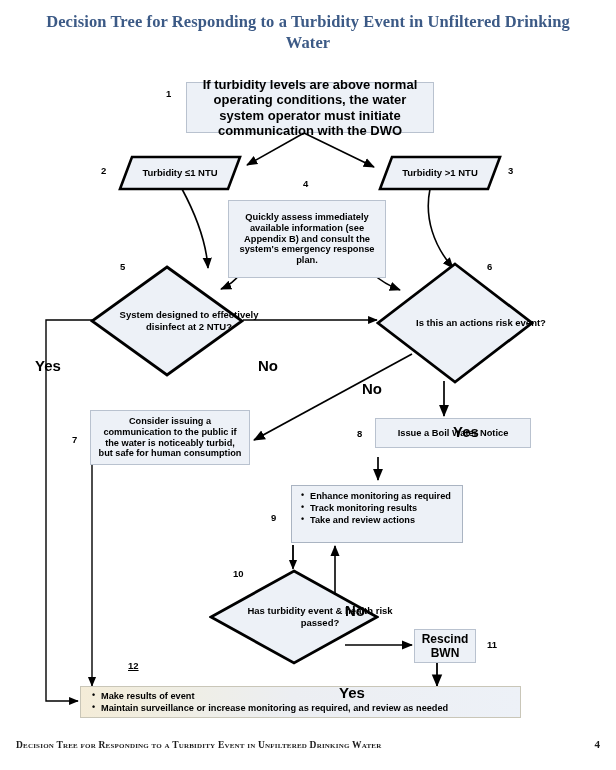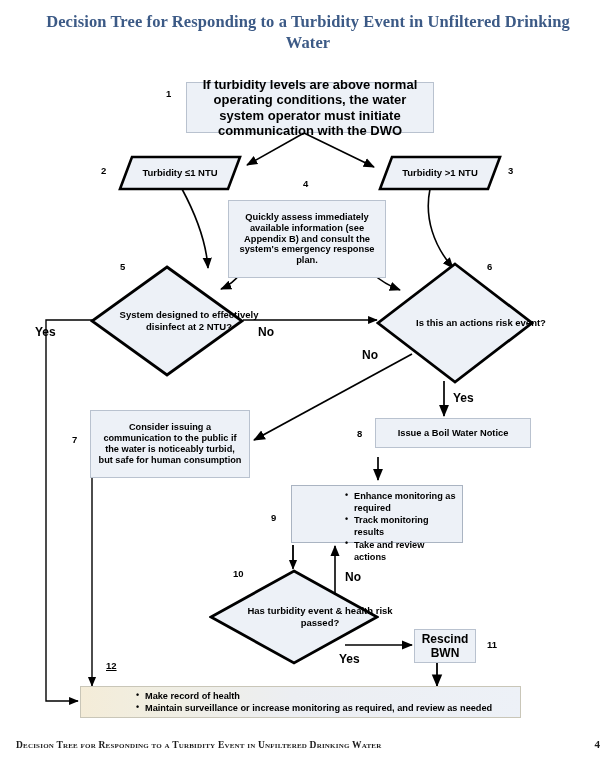--- a/index.html
+++ b/index.html
@@ -99,22 +99,23 @@
     font-family: "Liberation Sans", sans-serif;
     font-weight: bold;
     font-size: 9.5px;
     color: #000;
   }
   
   .edge-label {
     position: absolute;
     font-family: "Liberation Sans", sans-serif;
     font-weight: bold;
-    font-size: 12px;
-    color: #000;
+    font-size: 15px;
+    color: #000;
+    margin-top: 32px;
   }
   
   .bullet-box {
     position: absolute;
     box-sizing: border-box;
     background: #edf1f7;
     border: 1px solid #aab4c2;
     padding: 4px 6px 4px 8px;
   }
   .bullet-box ul {
@@ -122,21 +123,20 @@
     padding: 0 0 0 10px;
     list-style: none;
   }
   .bullet-box li {
     position: relative;
     font-weight: bold;
     font-size: 9.2px;
     line-height: 1.32;
     color: #000;
     text-align: left;
-    margin-left: 44px;
   }
   .bullet-box li:before {
     content: "\2022";
     position: absolute;
     left: -9px;
     top: -0.5px;
     font-size: 9px;
   }
   #box12 {
     background: linear-gradient(to right, #f4ecd8 0%, #f0eee2 18%, #eceef2 48%, #edf1f7 100%);
@@ -253,21 +253,21 @@
   <div class="step-num" style="left:120px; top:261px;">5</div>
 
   <div class="diamond-wrap" style="left:376px; top:262px; width:158px; height:122px;">
     <svg width="158" height="122" viewBox="0 0 158 122">
       <polygon points="79,2 156,61 79,120 2,61" fill="#edf1f7" stroke="#000" stroke-width="2.8"></polygon>
     </svg>
     <div class="diamond-label" style="padding:0 26px;">Is this an actions risk event?</div>
   </div>
   <div class="step-num" style="left:487px; top:261px;">6</div>
 
-  <div class="node rect" id="box7" style="left:90px; top:410px; width:160px; height:68px; font-size:9.2px; padding:10px 6px;">
+  <div class="node rect" id="box7" style="left:90px; top:410px; width:160px; height:55px; font-size:9.2px; padding:10px 6px;">
     <span>Consider issuing a communication to the public if the water is noticeably turbid, but safe for human consumption</span>
   </div>
   <div class="step-num" style="left:72px; top:434px;">7</div>
 
   <div class="node rect" id="box8" style="left:375px; top:418px; width:156px; height:30px; font-size:9.3px; padding:2px 6px;text-align:right;">
     <span>Issue a Boil Water Notice</span>
   </div>
   <div class="step-num" style="left:357px; top:428px;">8</div>
 
   <div class="bullet-box" id="box9" style="left:291px; top:485px; width:172px; height:58px;">
@@ -287,25 +287,25 @@
   </div>
   <div class="step-num" style="left:233px; top:568px;">10</div>
 
   <div class="node rect" id="box11" style="left:414px; top:629px; width:62px; height:34px; font-size:12px; padding:2px 3px;">
     <span>Rescind BWN</span>
   </div>
   <div class="step-num" style="left:487px; top:639px;">11</div>
 
   <div class="bullet-box" id="box12" style="left:80px; top:686px; width:441px; height:32px; padding:3px 6px 3px 10px;">
     <ul>
-      <li>Make record of health</li>
+      <li>Make results of event</li>
       <li>Maintain surveillance or increase monitoring as required, and review as needed</li>
     </ul>
   </div>
-  <div class="step-num" style="left:106px; top:660px;text-decoration:underline;">12</div>
+  <div class="step-num" style="left:128px; top:660px;text-decoration:underline;">12</div>
 
   <div class="edge-label" style="left:35px; top:325px;">Yes</div>
   <div class="edge-label" style="left:258px; top:325px;">No</div>
   <div class="edge-label" style="left:362px; top:348px;">No</div>
   <div class="edge-label" style="left:453px; top:391px;">Yes</div>
   <div class="edge-label" style="left:345px; top:570px;">No</div>
   <div class="edge-label" style="left:339px; top:652px;">Yes</div>
 
   <div class="footer">
     <div class="footer-text">Decision Tree for Responding to a Turbidity Event in Unfiltered Drinking Water</div>

